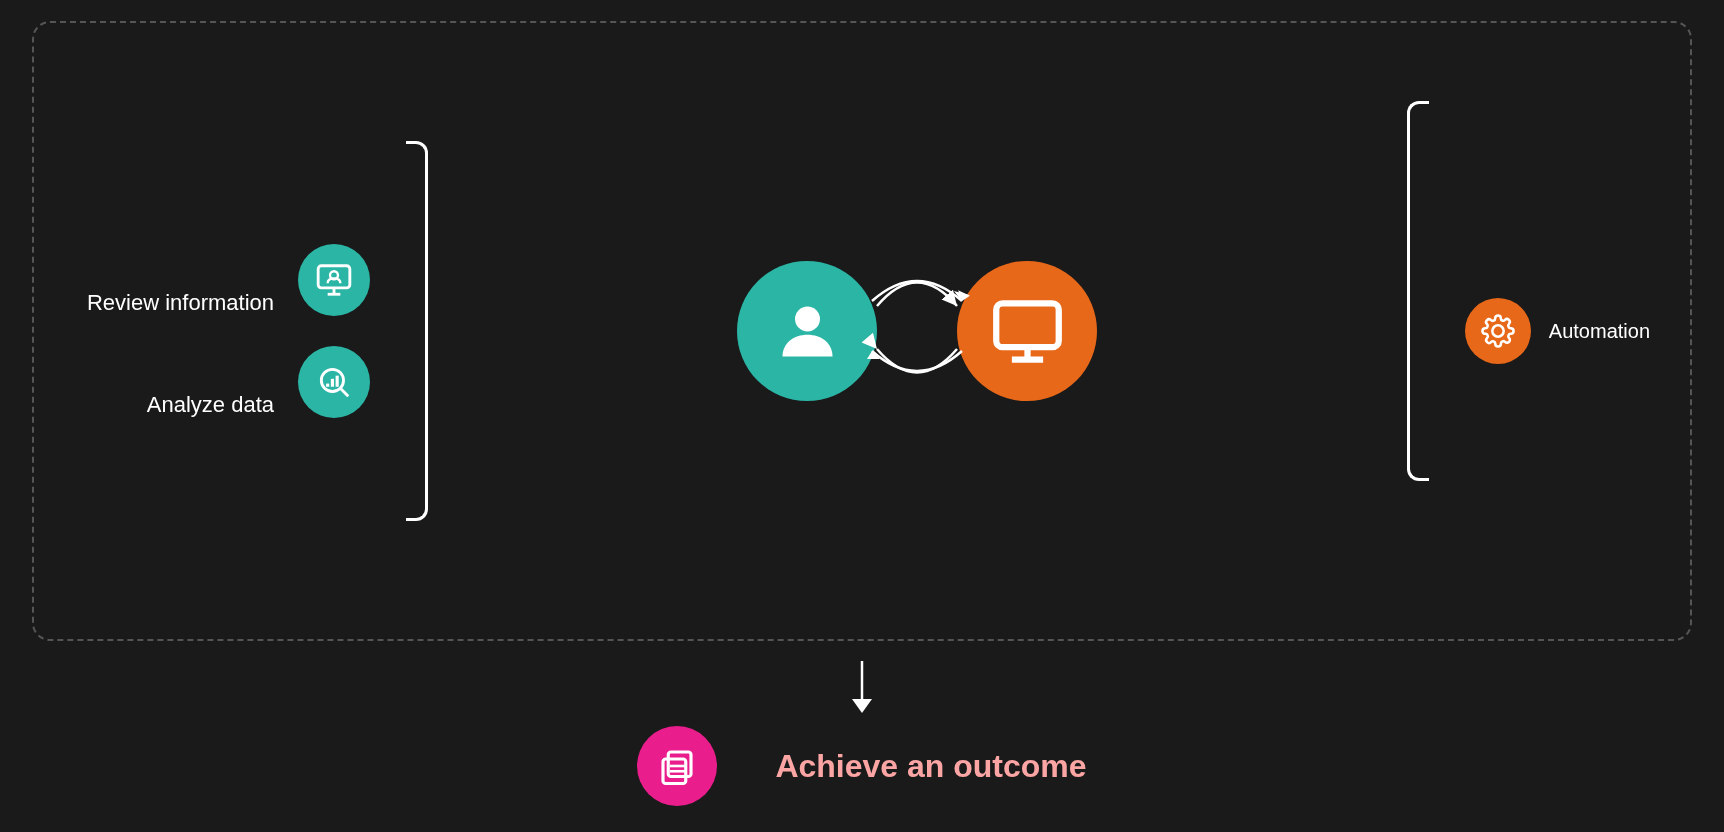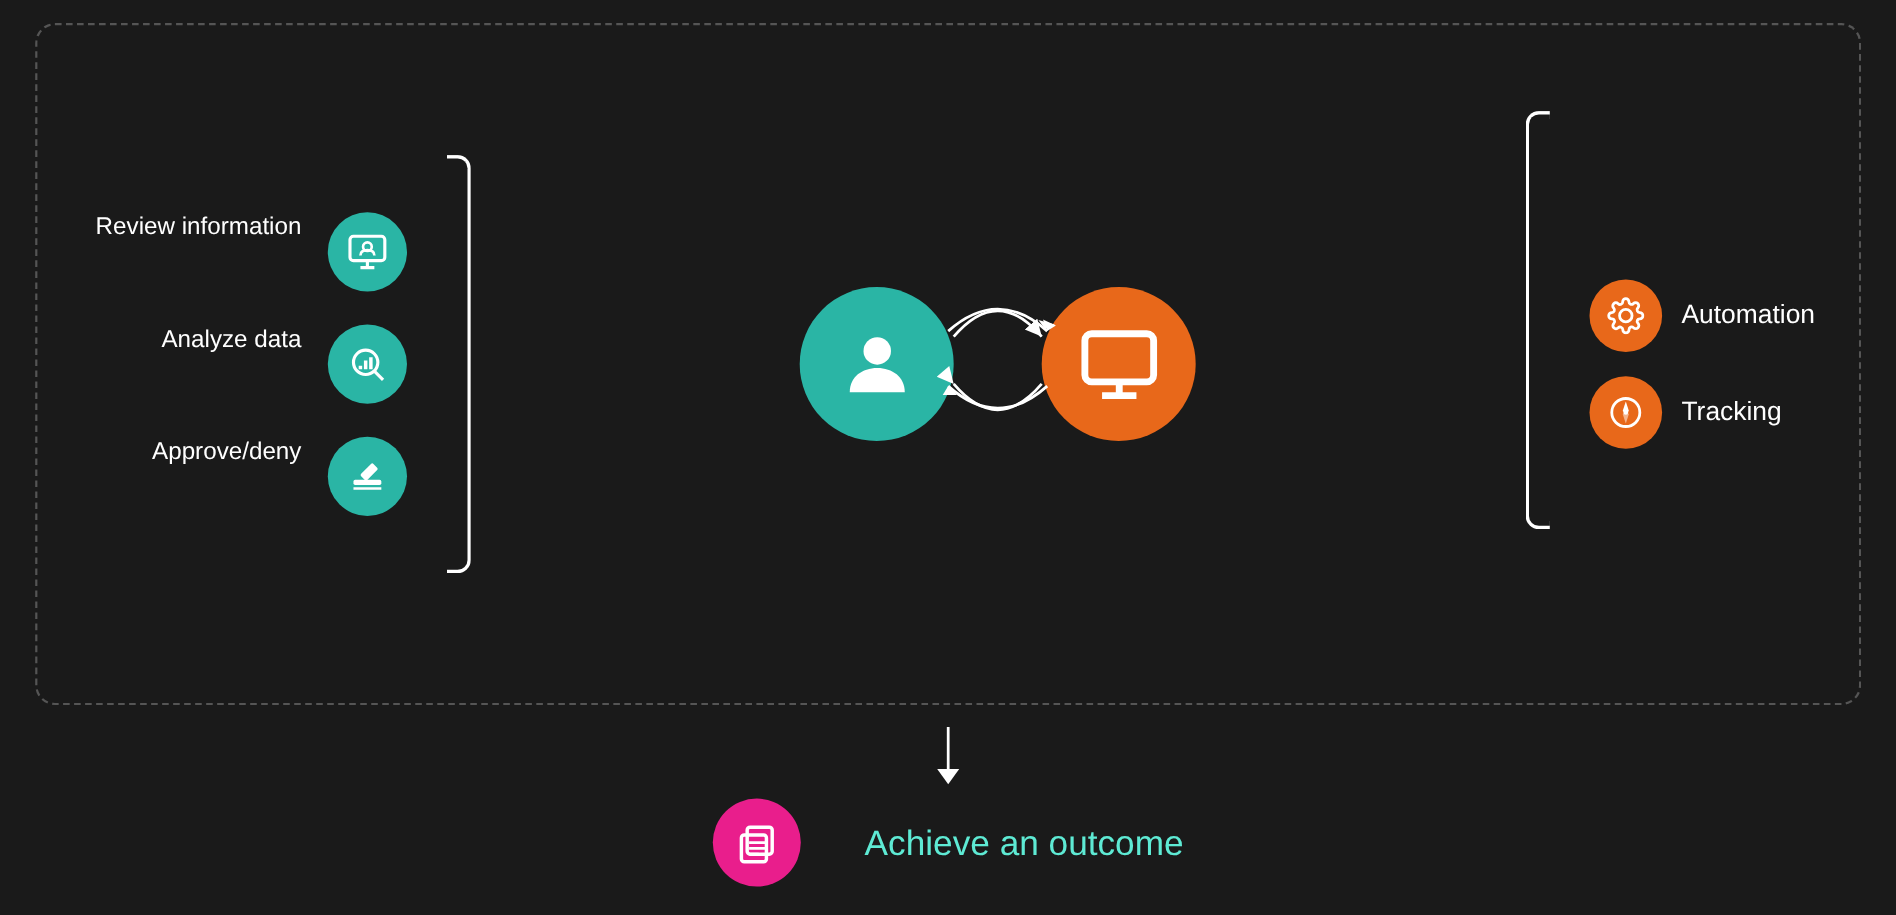--- a/index.html
+++ b/index.html
@@ -46,21 +46,21 @@
       gap: 0px;
     }
     .left-items {
       display: flex;
       flex-direction: column;
       gap: 30px;
       margin-right: 18px;
     }
     .left-item {
       display: flex;
-      align-items: flex-start;
+      align-items: flex-end;
       gap: 24px;
     }
     .left-item-label {
       color: #ffffff;
       font-size: 22px;
       font-weight: 500;
       text-align: right;
       min-width: 200px;
     }
     .teal-circle {
@@ -192,21 +192,21 @@
       justify-content: center;
       flex-shrink: 0;
     }
     .orange-circle svg {
       width: 34px;
       height: 34px;
       fill: white;
     }
     .right-item-label {
       color: #ffffff;
-      font-size: 24px;
+      font-size: 20px;
       font-weight: 500;
     }
     
     .bottom-section {
       display: flex;
       flex-direction: column;
       align-items: center;
       margin-top: 20px;
       gap: 0;
     }
@@ -225,23 +225,23 @@
       align-items: center;
       justify-content: center;
       flex-shrink: 0;
     }
     .pink-circle svg {
       width: 42px;
       height: 42px;
       fill: white;
     }
     .outcome-label {
-      color: #5eead4;
+      color: #fca5a5;
       font-size: 32px;
-      font-weight: 400;
+      font-weight: 700;
       margin-left: 36px;
     }
     .down-arrow-svg {
       display: block;
     }
   </style>
 </head>
 <body>
 
 <div class="outer-wrapper">
@@ -271,30 +271,20 @@
               <svg viewBox="0 0 24 24" xmlns="http://www.w3.org/2000/svg">
                 <circle cx="11" cy="11" r="7" fill="none" stroke="white" stroke-width="1.8"></circle>
                 <line x1="16" y1="16" x2="21" y2="21" stroke="white" stroke-width="1.8"></line>
                 <line x1="8" y1="13" x2="8" y2="15" stroke="white" stroke-width="2"></line>
                 <line x1="11" y1="10" x2="11" y2="15" stroke="white" stroke-width="2"></line>
                 <line x1="14" y1="8" x2="14" y2="15" stroke="white" stroke-width="2"></line>
               </svg>
             </div>
           </div>
 
-          <div class="left-item">
-            <span class="left-item-label">Approve/deny</span>
-            <div class="teal-circle">
-              <svg viewBox="0 0 24 24" xmlns="http://www.w3.org/2000/svg">
-                <rect x="4" y="14" width="16" height="3" rx="1" fill="white"></rect>
-                <rect x="8" y="7" width="10" height="5" rx="1" transform="rotate(-45 13 9.5)" fill="white"></rect>
-                <line x1="4" y1="19" x2="20" y2="19" stroke="white" stroke-width="1.5"></line>
-              </svg>
-            </div>
-          </div>
         </div>
 
         <div class="bracket">
           <div class="bracket-left"></div>
         </div>
       </div>
 
       <div class="center-section">
         <div class="center-circles-row" style="position:relative; width:400px; height:180px;">
 
@@ -349,31 +339,20 @@
               <svg viewBox="0 0 24 24" xmlns="http://www.w3.org/2000/svg">
                 <path d="M12 8a4 4 0 100 8 4 4 0 000-8z" fill="none" stroke="white" stroke-width="1.8"></path>
                 <path d="M19.4 15a1.65 1.65 0 00.33 1.82l.06.06a2 2 0 010 2.83 2 2 0 01-2.83 0l-.06-.06a1.65 1.65 0 00-1.82-.33 1.65 1.65 0 00-1 1.51V21a2 2 0 01-4 0v-.09A1.65 1.65 0 009 19.4a1.65 1.65 0 00-1.82.33l-.06.06a2 2 0 01-2.83-2.83l.06-.06A1.65 1.65 0 004.68 15a1.65 1.65 0 00-1.51-1H3a2 2 0 010-4h.09A1.65 1.65 0 004.6 9a1.65 1.65 0 00-.33-1.82l-.06-.06a2 2 0 012.83-2.83l.06.06A1.65 1.65 0 009 4.68a1.65 1.65 0 001-1.51V3a2 2 0 014 0v.09a1.65 1.65 0 001 1.51 1.65 1.65 0 001.82-.33l.06-.06a2 2 0 012.83 2.83l-.06.06A1.65 1.65 0 0019.4 9a1.65 1.65 0 001.51 1H21a2 2 0 010 4h-.09a1.65 1.65 0 00-1.51 1z" fill="none" stroke="white" stroke-width="1.8"></path>
               </svg>
             </div>
             <span class="right-item-label">Automation</span>
           </div>
 
 
 
-          <div class="right-item">
-            <div class="orange-circle">
-              <svg viewBox="0 0 24 24" xmlns="http://www.w3.org/2000/svg">
-                <circle cx="12" cy="12" r="9" fill="none" stroke="white" stroke-width="1.8"></circle>
-                <polygon points="12,5 14,11 12,13 10,11" fill="white"></polygon>
-                <polygon points="12,19 10,13 12,11 14,13" fill="rgba(255,255,255,0.5)"></polygon>
-                <circle cx="12" cy="12" r="1.5" fill="white"></circle>
-              </svg>
-            </div>
-            <span class="right-item-label">Tracking</span>
-          </div>
 
         </div>
       </div>
 
     </div>
   </div>
 
   <div class="bottom-section">
 
     <svg class="down-arrow-svg" width="30" height="55" viewBox="0 0 30 55" xmlns="http://www.w3.org/2000/svg">

